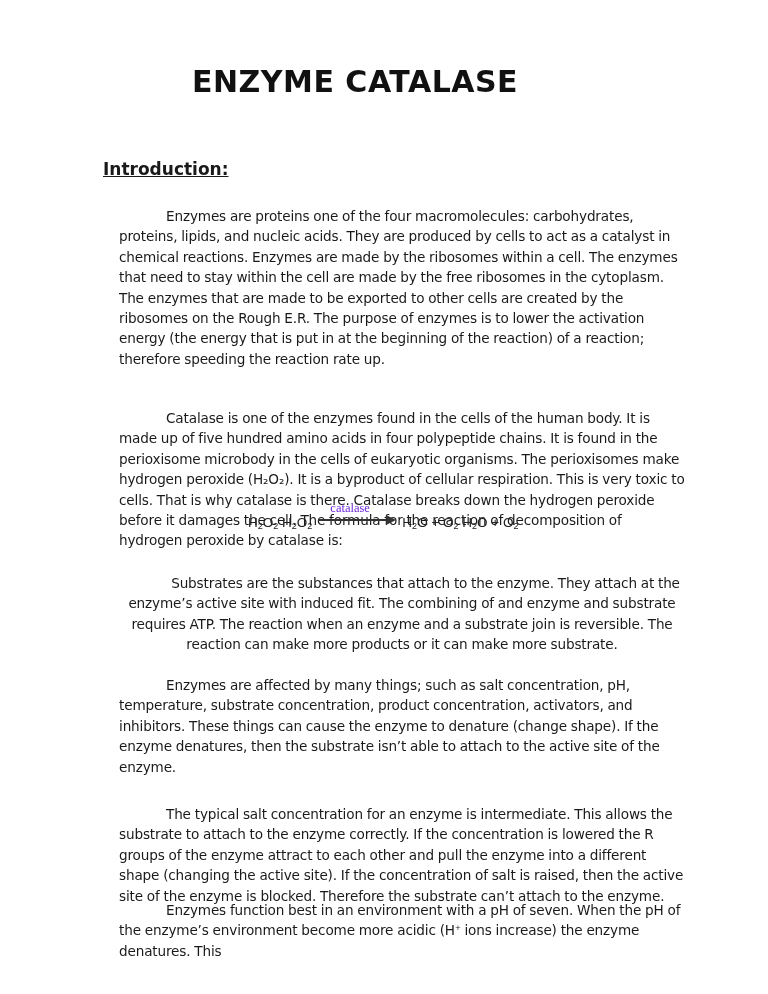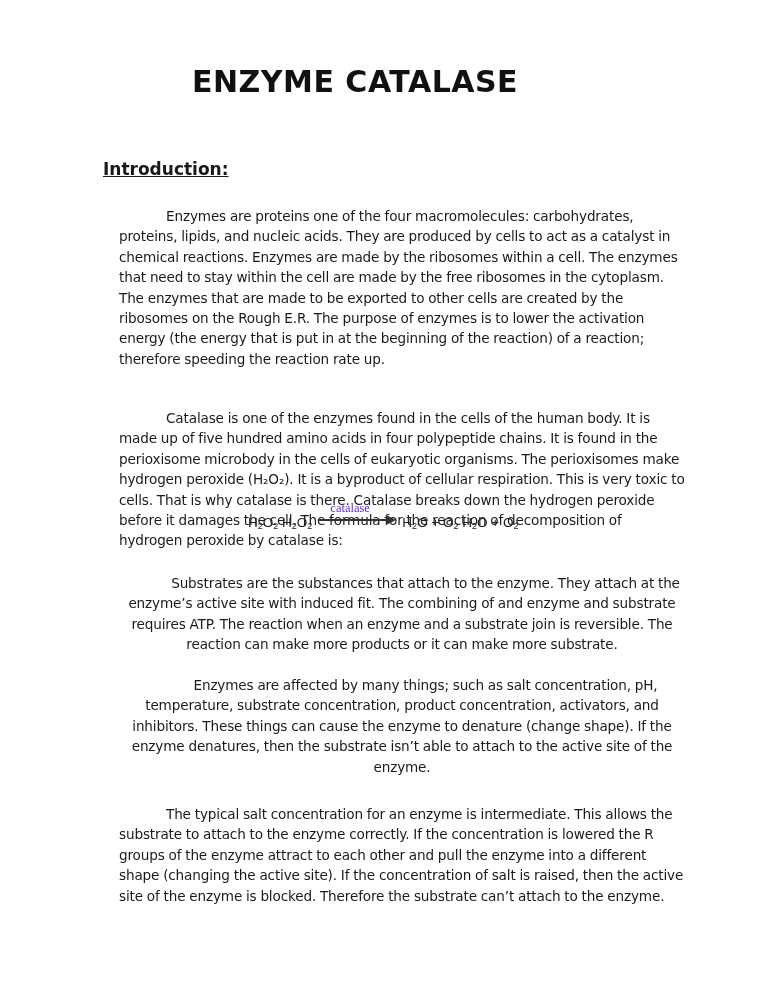--- a/index.html
+++ b/index.html
@@ -52,21 +52,21 @@
       line-height: 20.4px;
       text-align: left;
       margin: 16px;
       text-indent: 47px;
       letter-spacing: -0.15px;
       word-spacing: -0.3px;
     }
     .p1 { top: 190px; }
     .p2 { top: 392px; }
     .p3 { top: 557px; text-align: center; }
-    .p4 { top: 659px; text-align: center; }
+    .p4 { top: 659px; }
     .p5 { top: 788px; }
     .p6 { top: 884px; }
 
     .equation {
       position: absolute;
       left: 248px;
       top: 500px;
       height: 30px;
       font-family: "Liberation Sans", sans-serif;
       font-size: 13.5px;
@@ -145,14 +145,15 @@
     &nbsp;
     <span><span>H</span><sub>2</sub><span>O + O</span><sub>2</sub></span>
   </div>
 
   <p class="para p3">Substrates are the substances that attach to the enzyme.  They attach at the enzyme’s active site with induced fit.  The combining of and enzyme and substrate requires ATP.  The reaction when an enzyme and a substrate join is reversible.  The reaction can make more products or it can make more substrate.</p>
 
   <p class="para p4">Enzymes are affected by many things; such as salt concentration, pH, temperature, substrate concentration, product concentration, activators, and inhibitors.  These things can cause the enzyme to denature (change shape).  If the enzyme denatures, then the substrate isn’t able to attach to the active site of the enzyme.</p>
 
   <p class="para p5">The typical salt concentration for an enzyme is intermediate.  This allows the substrate to attach to the enzyme correctly.  If the concentration is lowered the R groups of the enzyme attract to each other and pull the enzyme into a different shape (changing the active site).  If the concentration of salt is raised, then the active site of the enzyme is blocked.  Therefore the substrate can’t attach to the enzyme.</p>
 
+  <p class="para p6"><span>Enzymes function best in an environment with a pH of seven.  When the pH of the enzyme’s environment become more acidic (H</span><sup class="ion">+</sup><span> ions increase) the enzyme denatures.  This</span></p>
 
 </div>
 
 </body></html>

